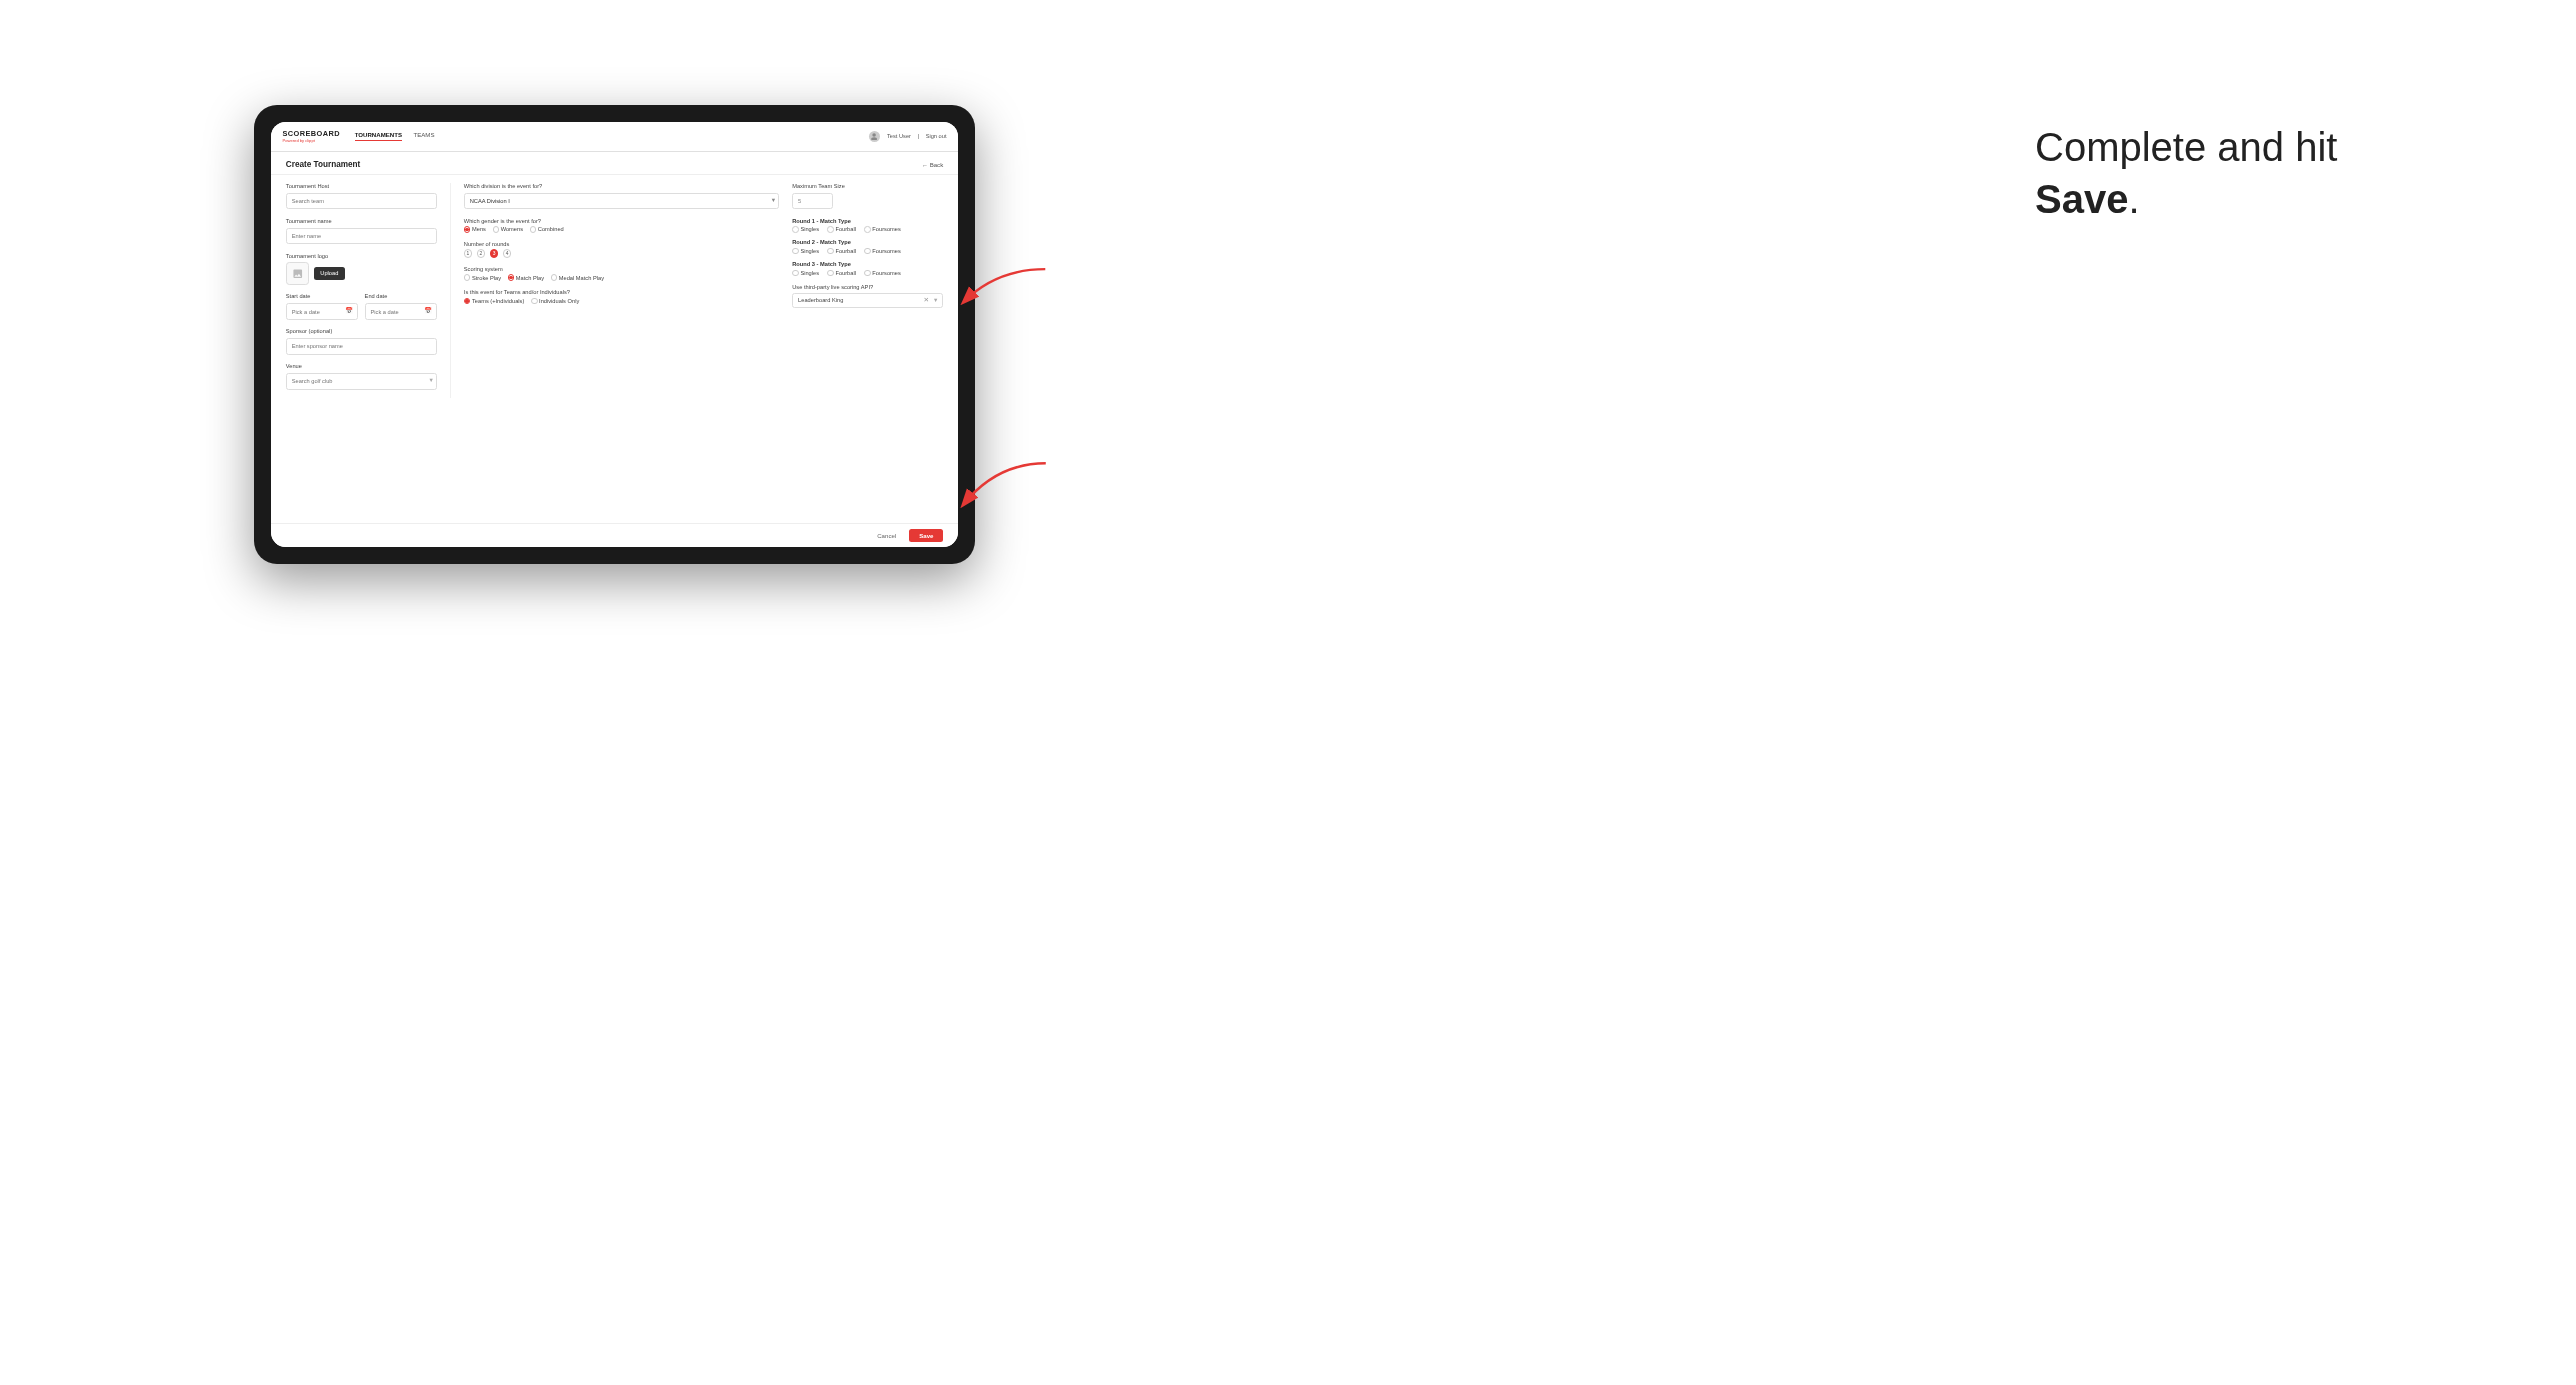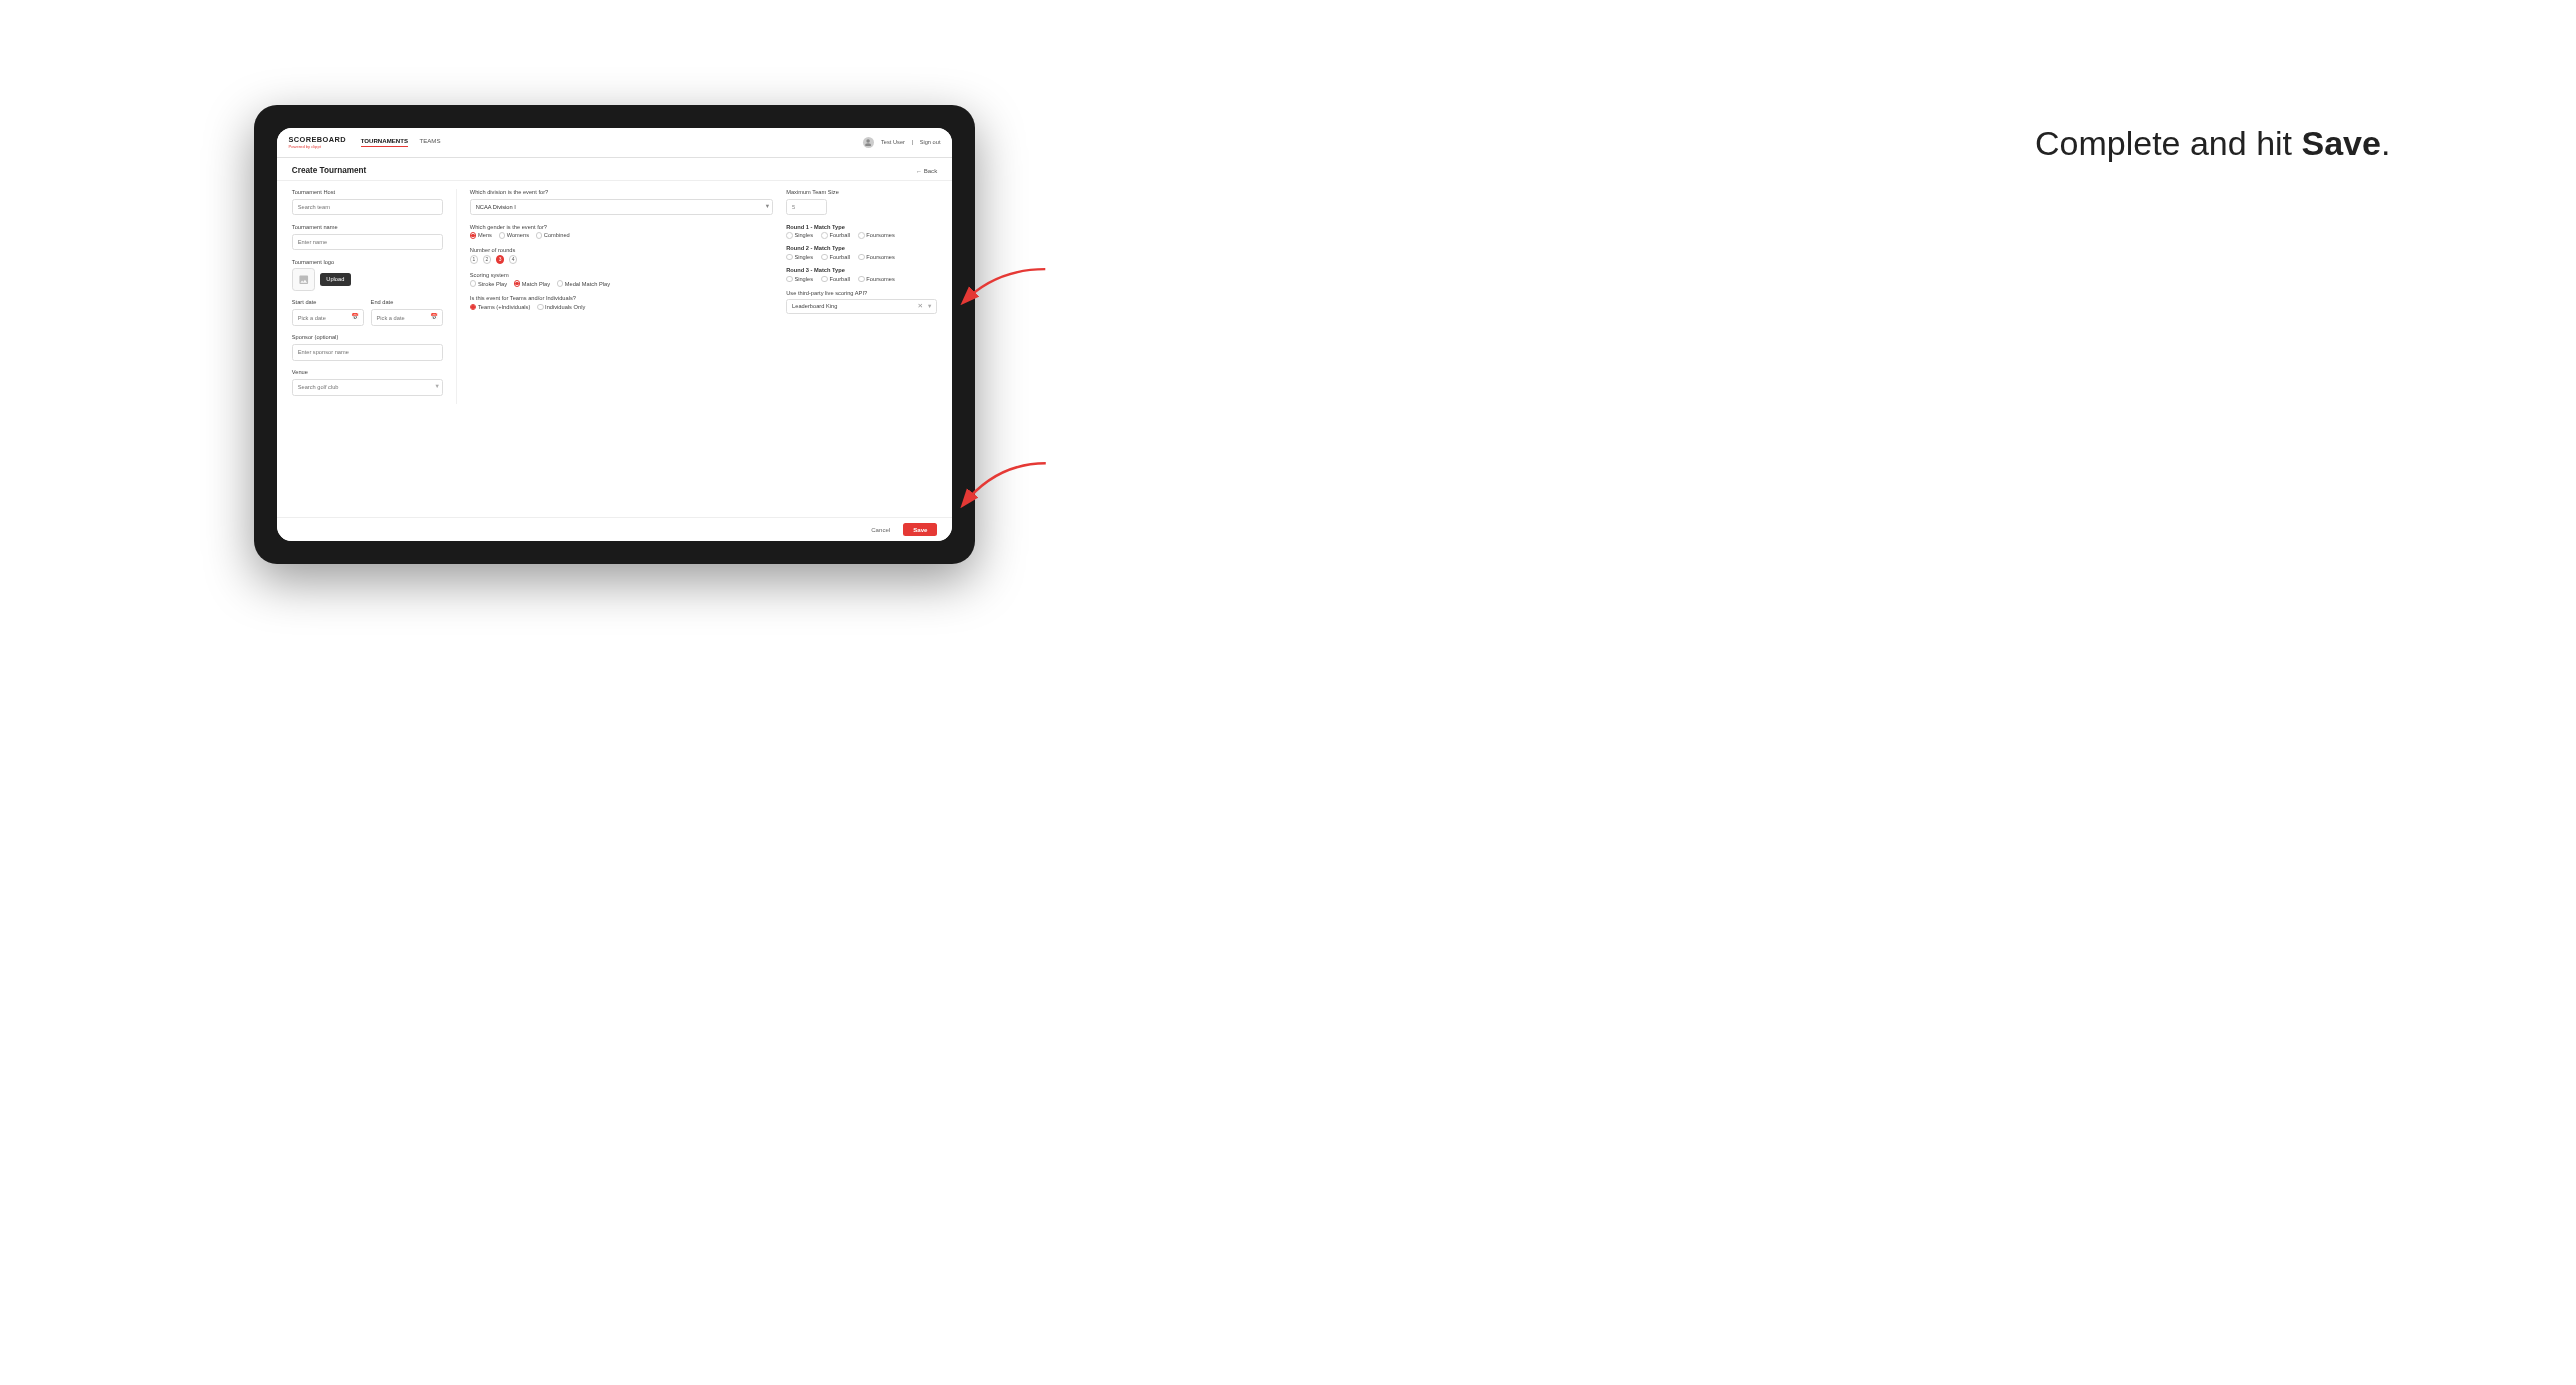--- a/index.html
+++ b/index.html
@@ -21,21 +21,21 @@
     
     .tablet-frame {
       position: absolute;
       left: 254px;
       top: 105px;
       width: 721px;
       height: 459px;
       background: #1a1a1a;
       border-radius: 23px;
       box-shadow: 0 16.4px 49px rgba(0,0,0,0.4);
-      padding: 23px;
+      padding: 17px;
     }
 
     .tablet-screen {
       width: 100%;
       height: 100%;
       background: #f5f5f5;
       border-radius: 14.8px;
       overflow: hidden;
       display: flex;
       flex-direction: column;
@@ -425,21 +425,21 @@
       color: #222;
       line-height: 1.3;
       max-width: 410px;
     }
 
     .annotation-top strong {
       font-weight: 800;
     }
 
     .annotation-bottom {
-      font-size: 34px;
+      font-size: 40px;
       color: #222;
       line-height: 1.3;
       max-width: 410px;
     }
 
     .annotation-bottom strong {
       font-weight: 800;
     }
 
     .select-wrap {

